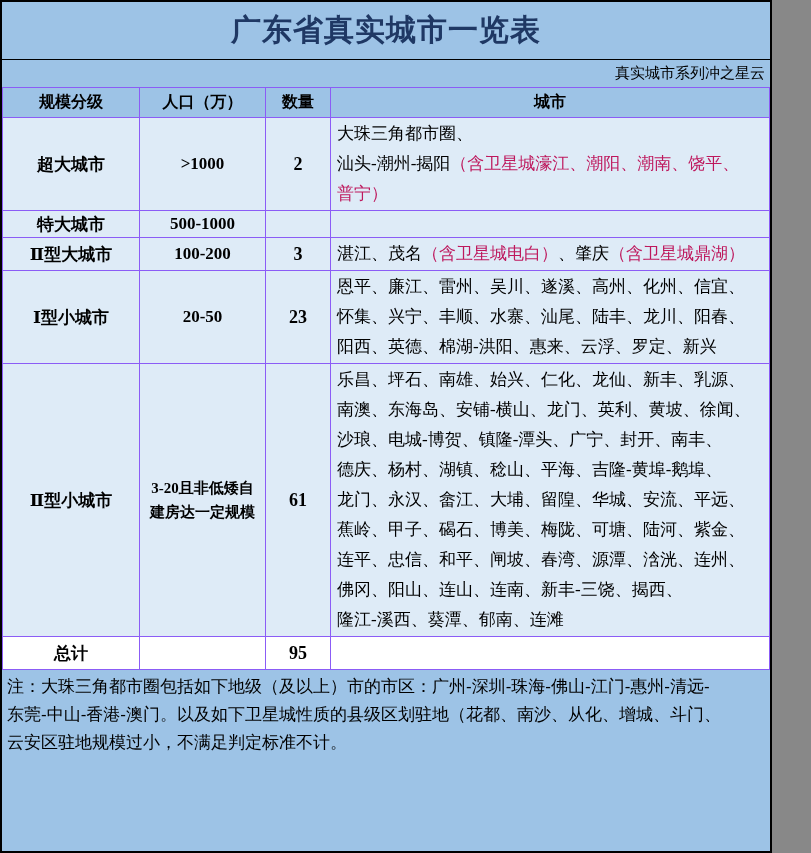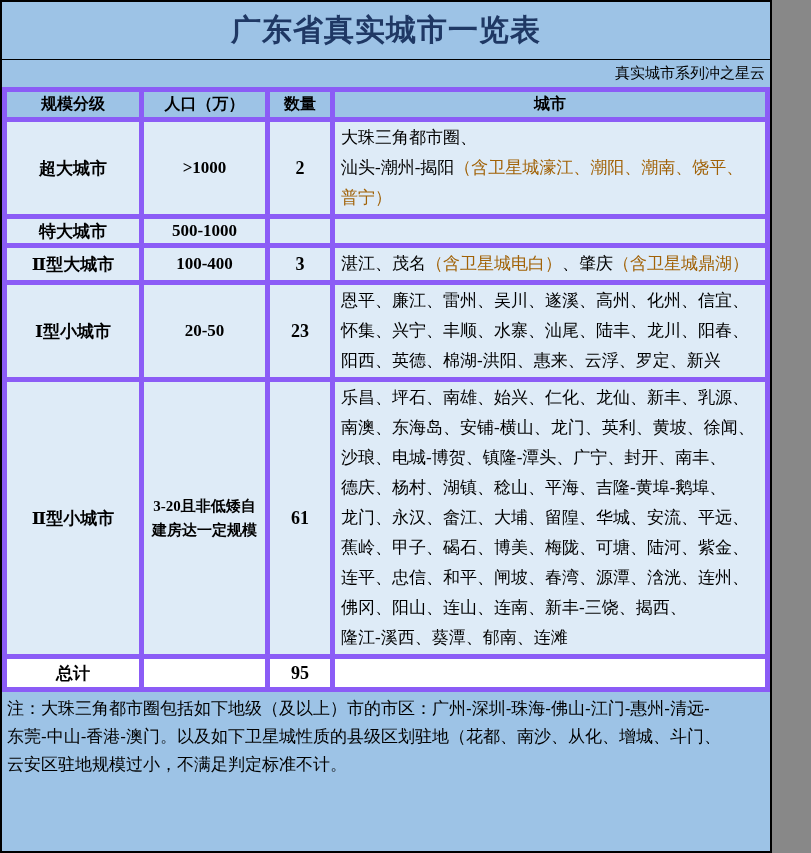--- a/index.html
+++ b/index.html
@@ -28,21 +28,21 @@
     padding: 0 5px;
     font-family: "Liberation Sans", "DejaVu Sans", sans-serif;
     font-size: 15px;
   }
   table.city-table {
     width: 100%;
     border-collapse: collapse;
     table-layout: fixed;
   }
   table.city-table th, table.city-table td {
-    border: 5px solid #8b5cf6;
+    border: 1px solid #8b5cf6;
     vertical-align: middle;
   }
   col.c-scale { width: 137px; }
   col.c-pop   { width: 126px; }
   col.c-count { width: 65px;  }
   thead th {
     background: #9DC3E6;
     height: 30px;
     font-size: 16px; font-weight: bold;
     text-align: center;
@@ -51,21 +51,21 @@
   td.scale, td.pop, td.count { text-align: center; font-weight: bold; }
   td.pop { white-space: pre-line; line-height: 24px; }
   td.pop.small { font-size: 15px; }
   td.count { font-size: 18px; }
   td.cities {
     text-align: left;
     padding: 1px 6px;
     line-height: 30px;
   }
   .city-line { white-space: nowrap; }
-  .red { color: #a16207; }
+  .red { color: #be185d; }
   tr.total-row td {
     background: #ffffff;
     height: 33px;
     font-size: 18px;
   }
   tr.total-row td.scale { font-weight: bold; font-size: 17px; }
   .note {
     background: #9DC3E6;
     padding: 3px 5px 0 5px;
     font-family: "Liberation Sans", "DejaVu Sans", sans-serif;
@@ -114,21 +114,21 @@
           </td>
         </tr>
         <tr style="height: 27px;">
           <td class="scale">特大城市</td>
           <td class="pop">500-1000</td>
           <td class="count"></td>
           <td class="cities"></td>
         </tr>
         <tr style="height: 27px;">
           <td class="scale">Ⅱ型大城市</td>
-          <td class="pop">100-400</td>
+          <td class="pop">100-200</td>
           <td class="count">3</td>
           <td class="cities">
             <div class="city-line"><span>湛江、茂名</span><span class="red">（含卫星城电白）</span><span>、肇庆</span><span class="red">（含卫星城鼎湖）</span></div>
           </td>
         </tr>
         <tr style="height: 89px;">
           <td class="scale">Ⅰ型小城市</td>
           <td class="pop">20-50</td>
           <td class="count">23</td>
           <td class="cities">

